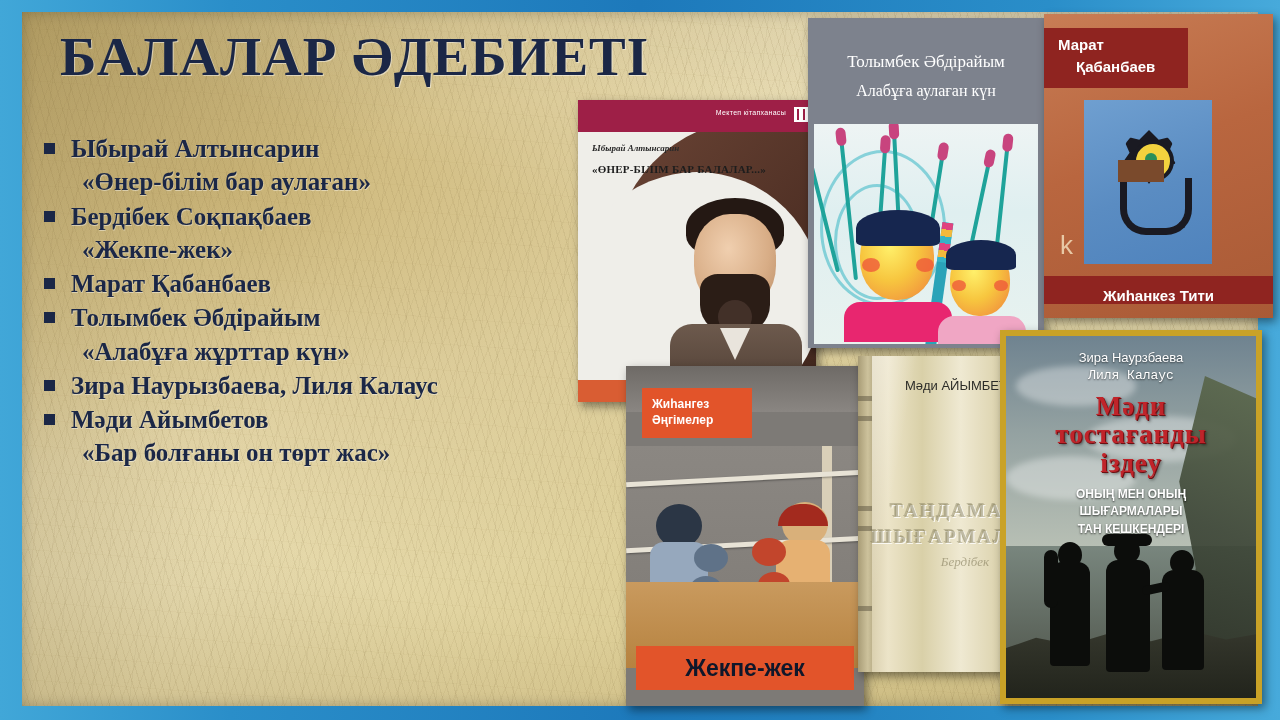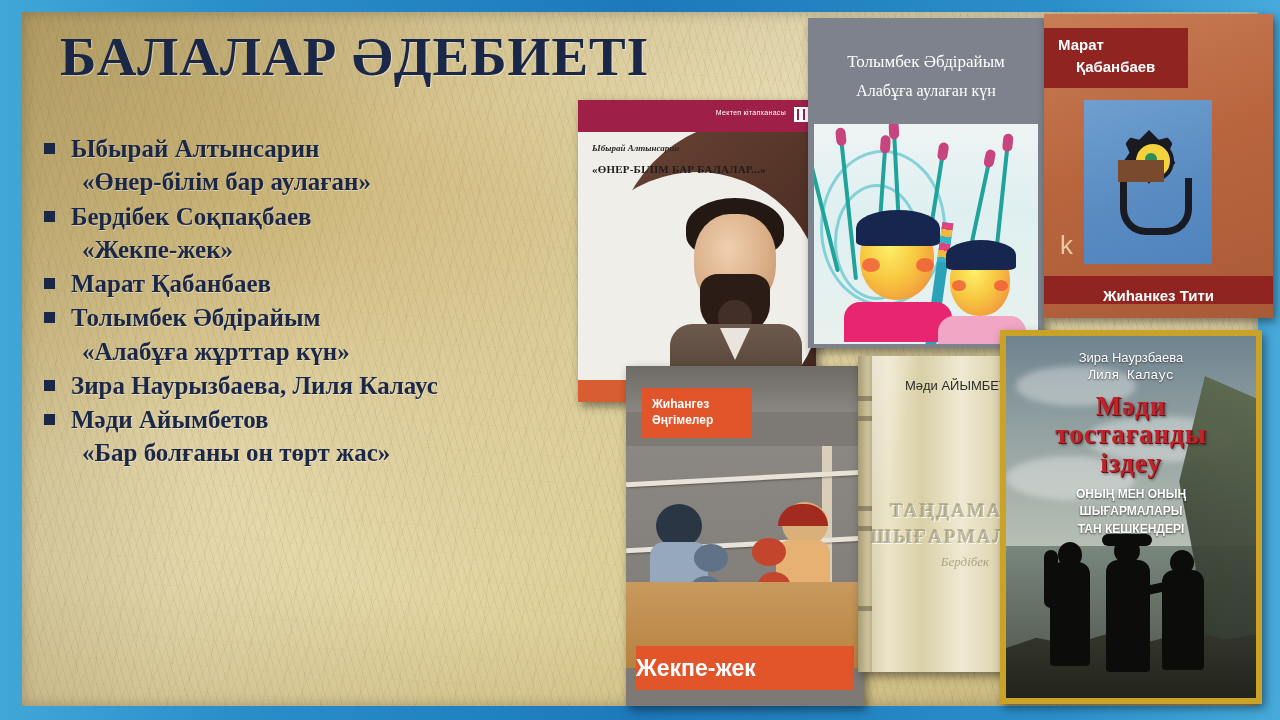--- a/index.html
+++ b/index.html
@@ -158,21 +158,21 @@
   .c4-nameblock b{position:absolute;left:10px;top:8px;color:#fff;font-size:12px;font-weight:bold;
     font-family:"Liberation Sans",sans-serif;display:block;line-height:1.35;}
   .c4-ring{position:absolute;left:0;top:80px;width:100%;height:222px;
     background:linear-gradient(180deg,#8b8782 0%,#7e7a75 100%);}
   .rope{position:absolute;height:5px;background:#e8e3d6;box-shadow:0 1px 2px rgba(0,0,0,.35);}
   .c4-post{position:absolute;width:10px;background:#d9cfb8;}
   .c4-floor{position:absolute;left:0;bottom:38px;width:100%;height:86px;
     background:linear-gradient(180deg,#c99a5e 0%,#b6823f 100%);}
   .boxer{position:absolute;}
   .c4-bottomband{position:absolute;left:10px;bottom:16px;width:218px;height:44px;background:#e2542a;}
-  .c4-bottomband span{position:absolute;left:0;top:9px;width:100%;color:#ffffff;
+  .c4-bottomband span{position:absolute;left:0;top:9px;width:100%;text-align:center;color:#0f172a;
     font-size:23px;font-weight:bold;font-family:"Liberation Sans",sans-serif;}
 
   
   #cover-aiymbetov{left:858px;top:356px;width:214px;height:316px;
     background:
       linear-gradient(100deg, rgba(255,255,255,.55) 0%, rgba(255,255,255,0) 22%),
       linear-gradient(260deg, rgba(255,255,255,.4) 0%, rgba(255,255,255,0) 26%),
       linear-gradient(90deg,#cbbf9a 0%,#ece4c8 14%,#d9d0a8 30%,#efe9d2 48%,#dcd3ae 66%,#efe8cf 84%,#c9bd96 100%);}
   .c5-author{position:absolute;left:0;top:22px;width:100%;text-align:center;
     font-size:13px;color:#2c2c28;font-family:"Liberation Sans",sans-serif;}

